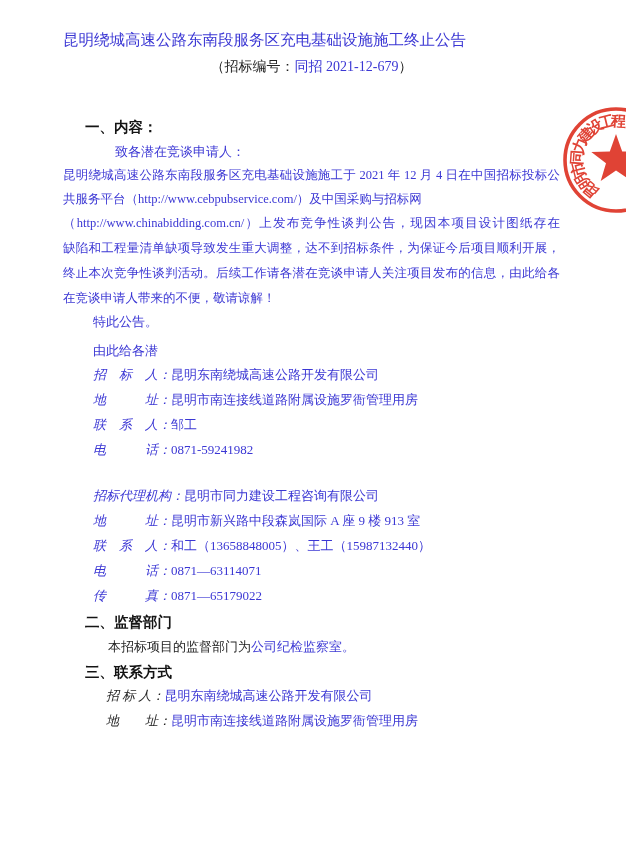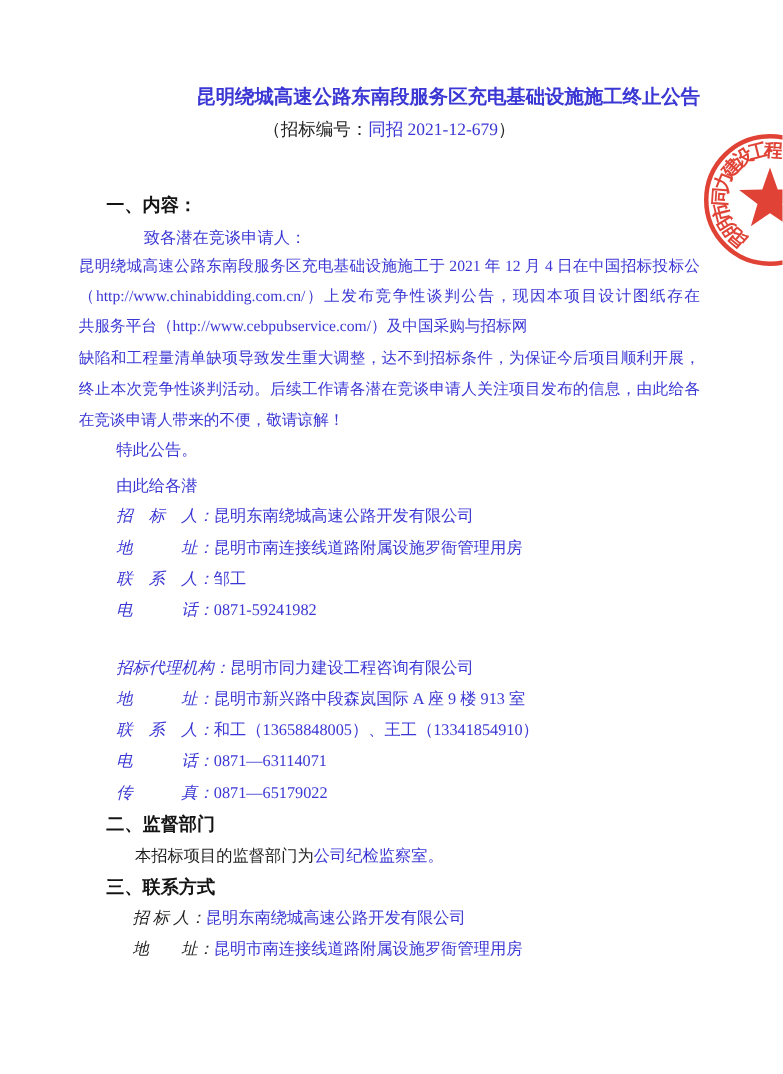--- a/index.html
+++ b/index.html
@@ -10,24 +10,24 @@
     overflow: hidden;
     font-family: "Liberation Serif", "DejaVu Serif", serif;
     color: #1f1f1f;
   }
   .doc {
     position: absolute;
     left: 63px; top: 0;
     width: 497px;
   }
   .title {
-    padding-top: 68px;
-    text-align: right;
+    padding-top: 30px;
+    text-align: left;
     font-size: 15.5px;
-    font-weight: bold;
+    font-weight: normal;
     line-height: 20px;
     color: var(--blue, #3b37d4);
   }
   .subtitle {
     margin-top: 7px;
     text-align: center;
     font-size: 14px;
     line-height: 20px;
     color: #1f1f1f;
   }
@@ -112,42 +112,42 @@
   <div class="title">昆明绕城高速公路东南段服务区充电基础设施施工终止公告</div>
 
   <div class="subtitle"><span>（招标编号：</span><span class="num">同招 2021-12-679</span><span>）</span></div>
 
   <div class="sec-heading">一、内容：</div>
 
   <div class="salutation">致各潜在竞谈申请人：</div>
 
   <div class="para">
       <div class="para-line full">昆明绕城高速公路东南段服务区充电基础设施施工于 2021 年 12 月 4 日在中国招标投标公</div>
+      <div class="para-line">共服务平台（http://www.cebpubservice.com/）及中国采购与招标网</div>
       <div class="para-line full">（http://www.chinabidding.com.cn/）上发布竞争性谈判公告，现因本项目设计图纸存在</div>
-      <div class="para-line">共服务平台（http://www.cebpubservice.com/）及中国采购与招标网</div>
       <div class="para-line full">缺陷和工程量清单缺项导致发生重大调整，达不到招标条件，为保证今后项目顺利开展，故</div>
       <div class="para-line full">终止本次竞争性谈判活动。后续工作请各潜在竞谈申请人关注项目发布的信息，由此给各潜</div>
       <div class="para-line">在竞谈申请人带来的不便，敬请谅解！</div>
     </div>
 
   <div class="closing">特此公告。</div>
 
   <div class="contact-heading">由此给各潜</div>
 
   <div class="c-block tenderer">
       <div class="c-line"><span class="lbl">招　标　人：</span><span class="val">昆明东南绕城高速公路开发有限公司</span></div>
       <div class="c-line"><span class="lbl">地　　　址：</span><span class="val">昆明市南连接线道路附属设施罗衙管理用房</span></div>
       <div class="c-line"><span class="lbl">联　系　人：</span><span class="val">邹工</span></div>
       <div class="c-line"><span class="lbl">电　　　话：</span><span class="val">0871-59241982</span></div>
     </div>
 
   <div class="c-block agency">
       <div class="c-line"><span class="lbl">招标代理机构：</span><span class="val">昆明市同力建设工程咨询有限公司</span></div>
       <div class="c-line"><span class="lbl">地　　　址：</span><span class="val">昆明市新兴路中段森岚国际 A 座 9 楼 913 室</span></div>
-      <div class="c-line"><span class="lbl">联　系　人：</span><span class="val">和工（13658848005）、王工（13341854910）</span></div>
+      <div class="c-line"><span class="lbl">联　系　人：</span><span class="val">和工（13658848005）、王工（15987132440）</span></div>
       <div class="c-line"><span class="lbl">电　　　话：</span><span class="val">0871—63114071</span></div>
       <div class="c-line"><span class="lbl">传　　　真：</span><span class="val">0871—65179022</span></div>
     </div>
 
   <div class="sec-heading h2">二、监督部门</div>
 
   <div class="sec2-body"><span>本招标项目的监督部门为</span><span class="blue-part">公司纪检监察室。</span></div>
 
   <div class="sec-heading h2">三、联系方式</div>
 

